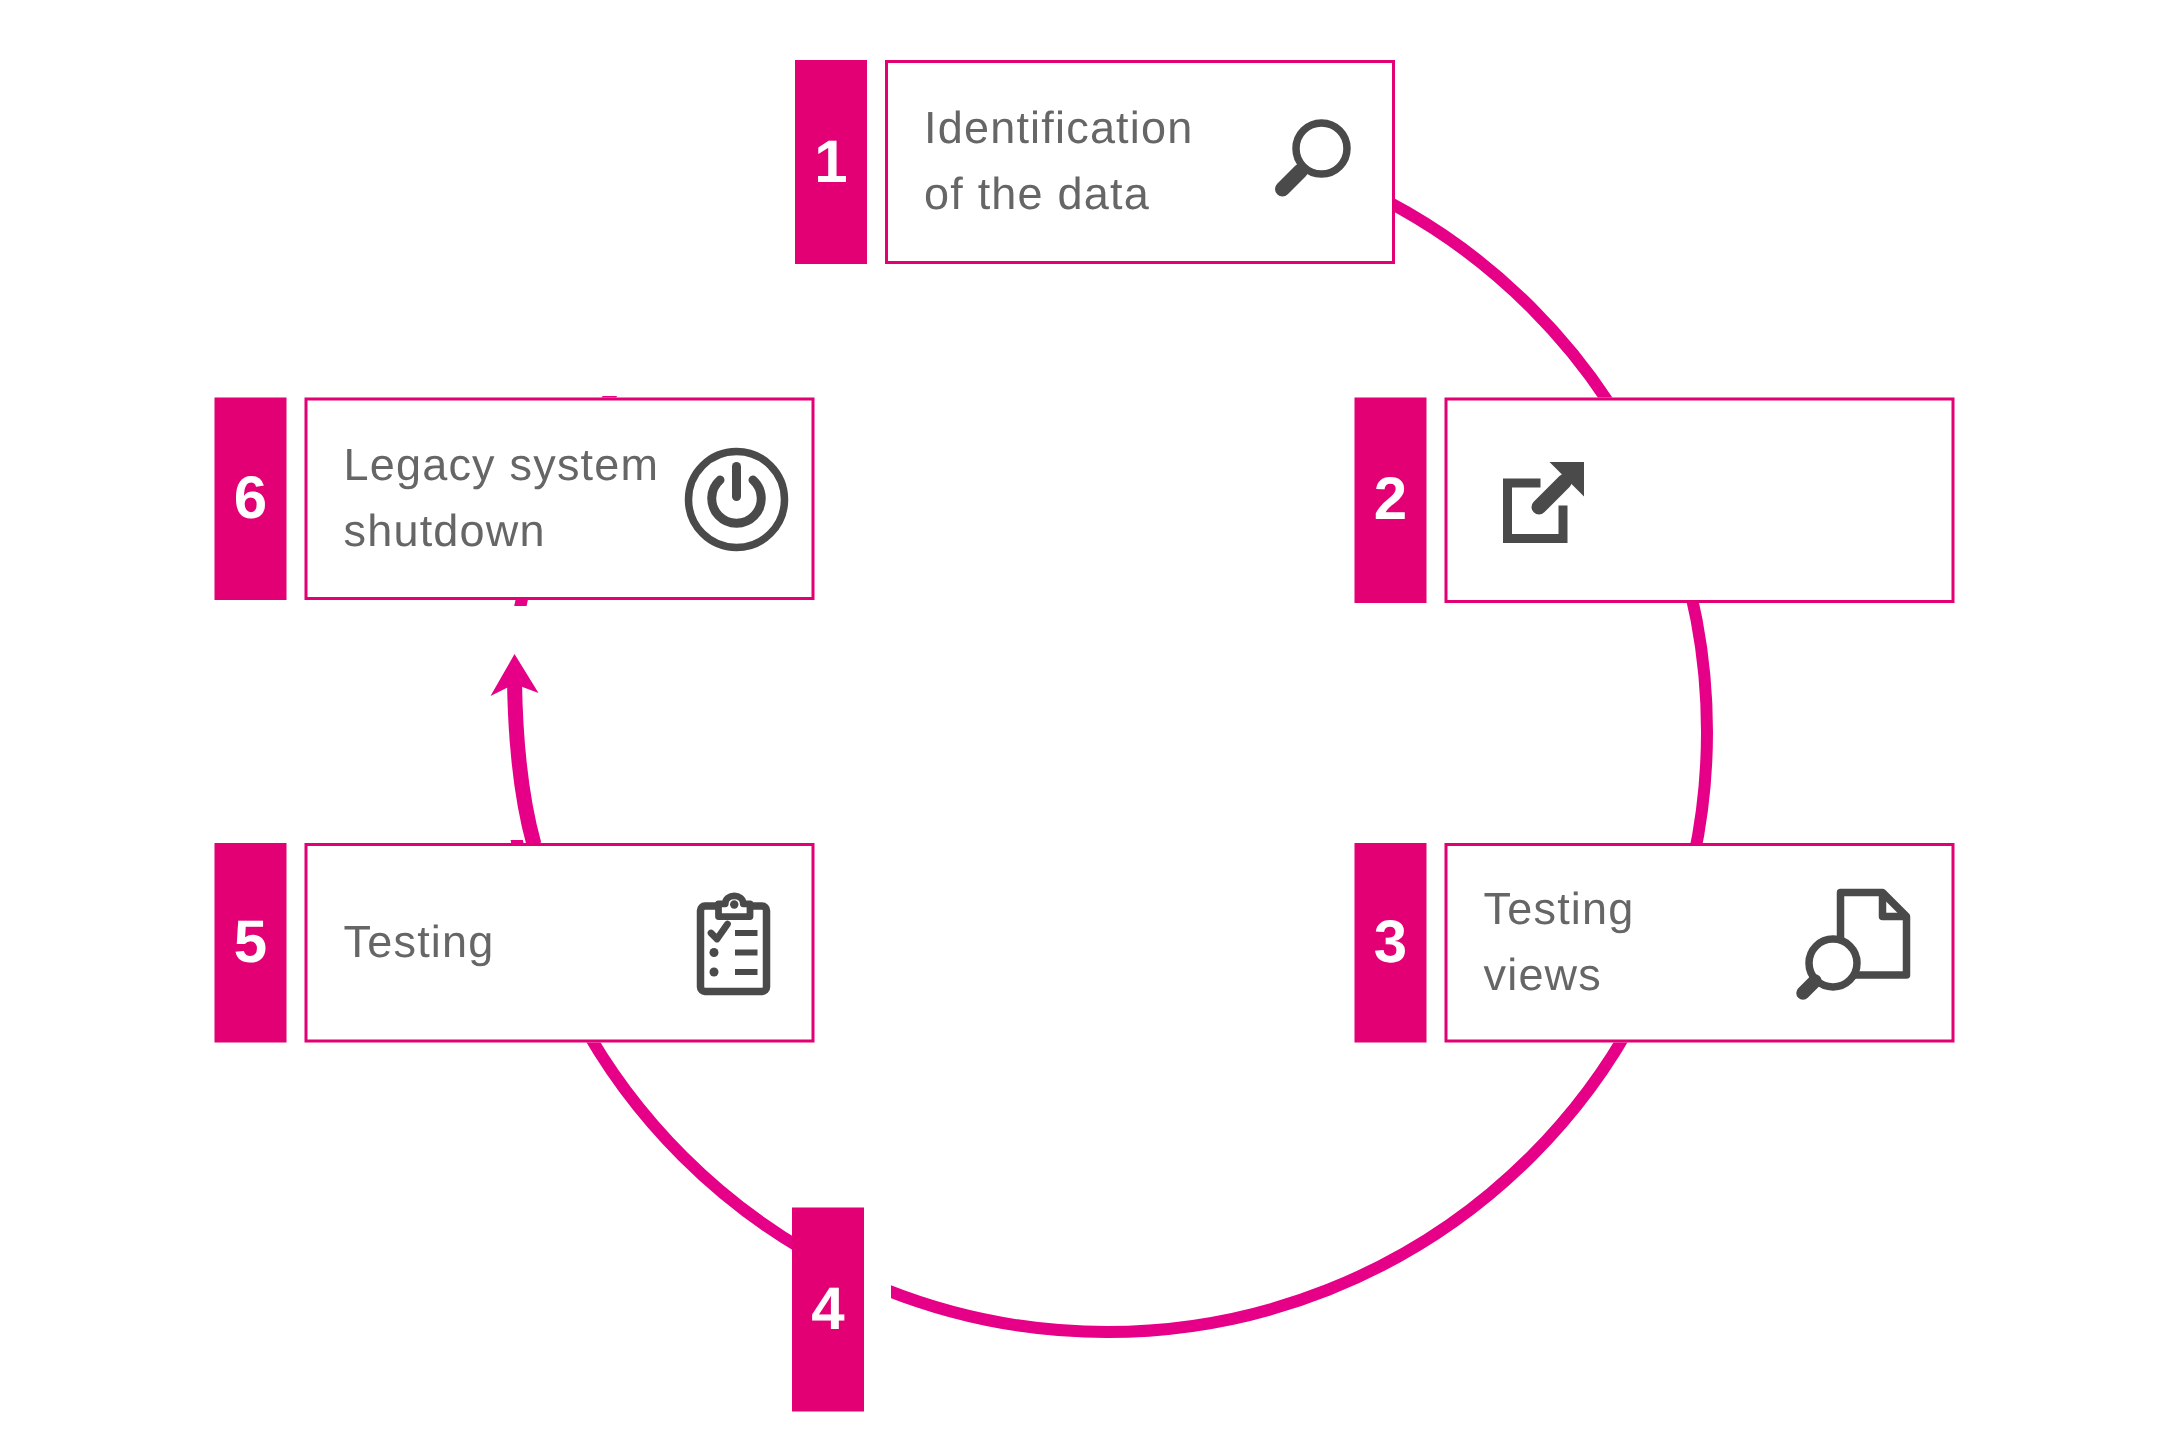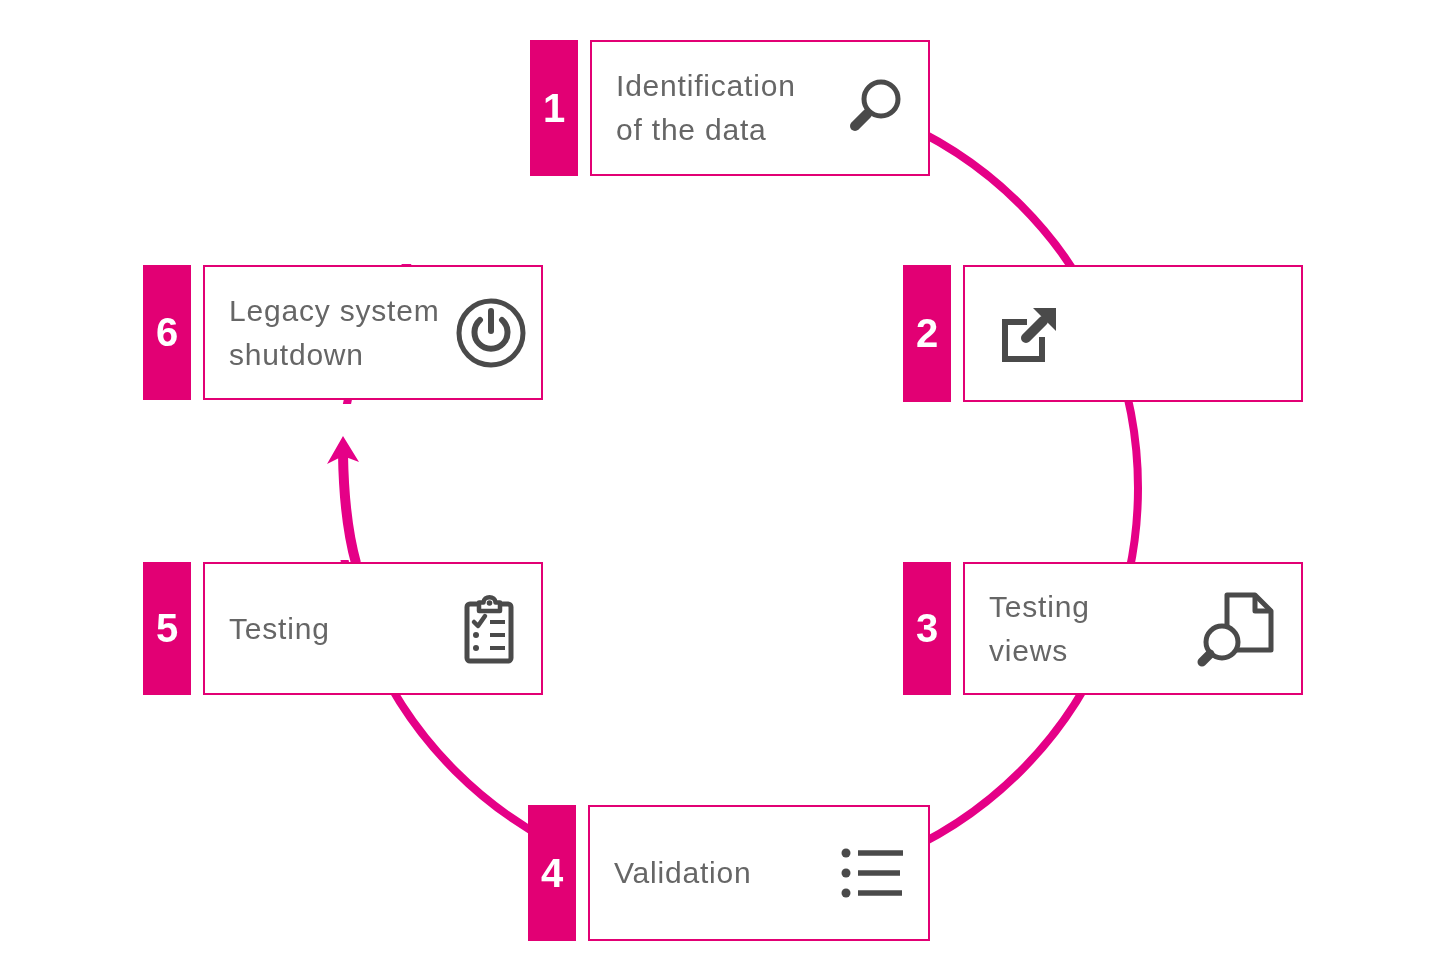--- a/index.html
+++ b/index.html
@@ -73,31 +73,20 @@
         <circle cx="27" cy="52" r="16" fill="#ffffff" stroke="var(--icon)" stroke-width="5"></circle>
         <line x1="15" y1="64" x2="7" y2="72" stroke="var(--icon)" stroke-width="9" stroke-linecap="round"></line>
       </svg>
       <span class="label">Testing
 views</span>
     </div>
   </div>
 
   <div class="step" style="left:528px;top:805px;width:402px;height:136px;">
     <div class="tab">4</div>
-    <div class="box">
-      <span class="label">Validation</span>
-      <svg class="icon" width="66" height="60" viewBox="0 0 66 60">
-        <circle cx="6" cy="10" r="4.5" fill="var(--icon)"></circle>
-        <line x1="18" y1="10" x2="63" y2="10" stroke="var(--icon)" stroke-width="5.5"></line>
-        <circle cx="6" cy="30" r="4.5" fill="var(--icon)"></circle>
-        <line x1="18" y1="30" x2="60" y2="30" stroke="var(--icon)" stroke-width="5.5"></line>
-        <circle cx="6" cy="50" r="4.5" fill="var(--icon)"></circle>
-        <line x1="18" y1="50" x2="62" y2="50" stroke="var(--icon)" stroke-width="5.5"></line>
-      </svg>
-    </div>
   </div>
 
   <div class="step" style="left:143px;top:562px;width:400px;height:133px;">
     <div class="tab">5</div>
     <div class="box">
       <span class="label">Testing</span>
       <svg class="icon" width="60" height="72" viewBox="0 0 60 72">
         <rect x="8" y="11" width="44" height="57" rx="3" fill="none" stroke="var(--icon)" stroke-width="5"></rect>
         <path d="M20 18 V9.5 H24.5 C24.5 2.5 36.5 2.5 36.5 9.5 H41 V18 Z" fill="#ffffff" stroke="var(--icon)" stroke-width="4.5" stroke-linejoin="round"></path>
         <circle cx="30.5" cy="10" r="2.8" fill="var(--icon)"></circle>

